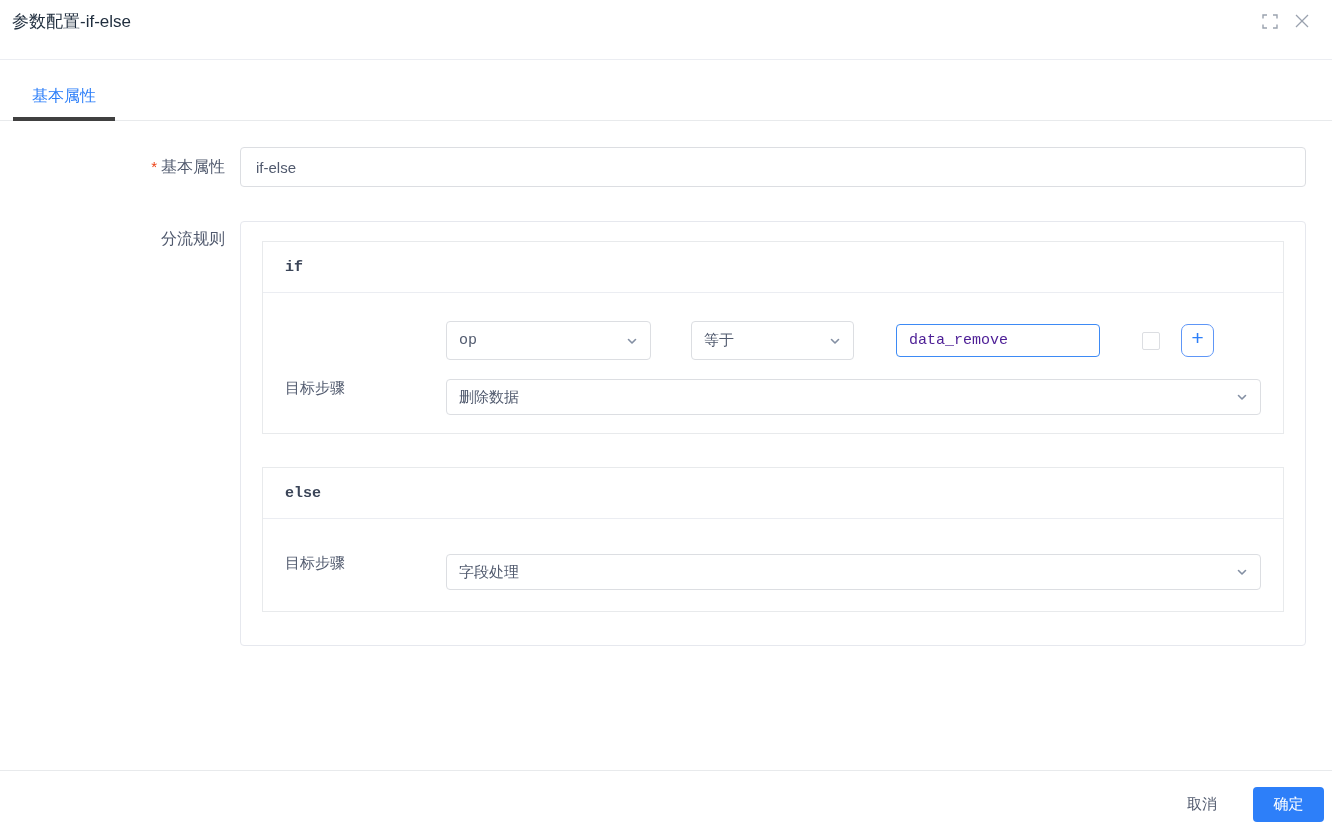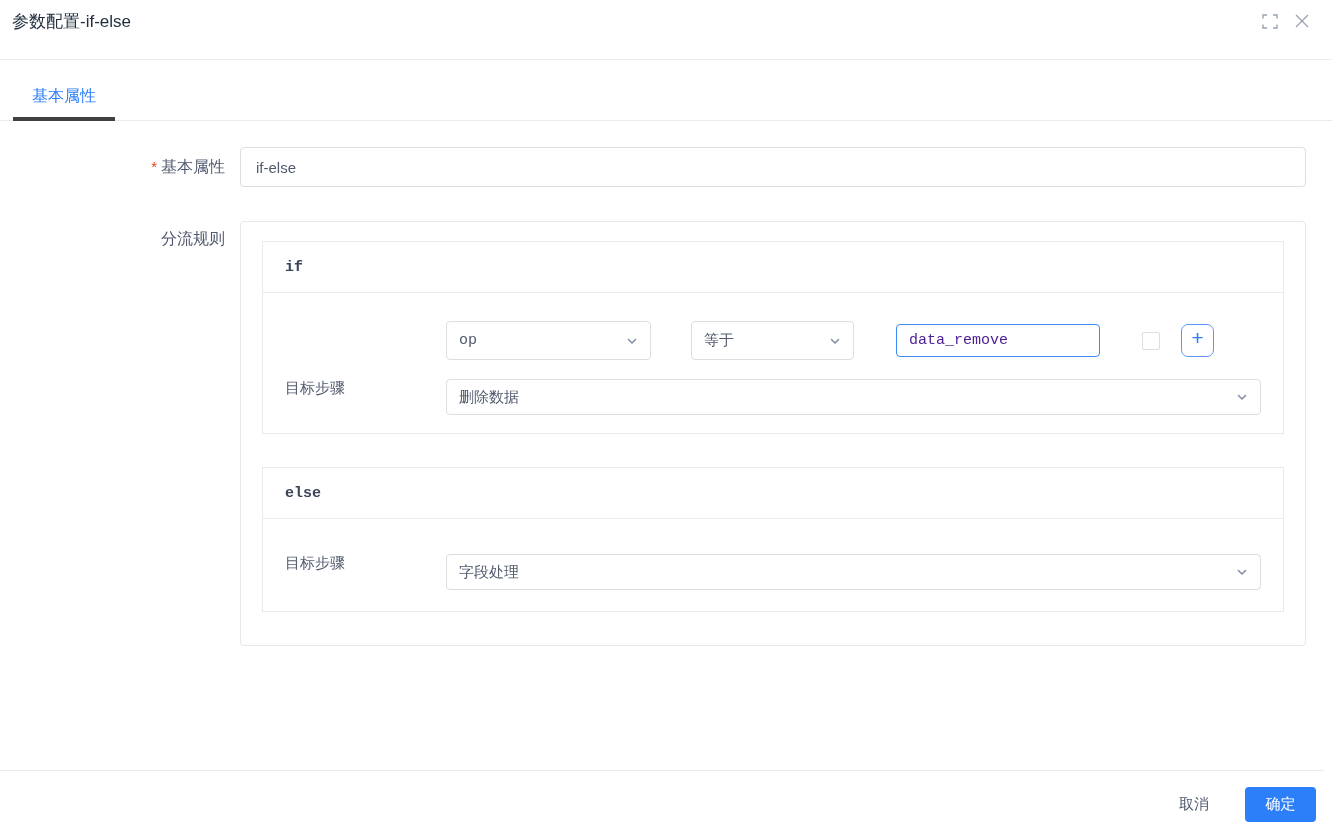--- a/index.html
+++ b/index.html
@@ -63,21 +63,21 @@
   .add-btn { width:33px; height:33px; border:1px solid #5e96f7;
     border-radius:7px; background:#fff; color:#2d7ff9; font-size:21px;
     line-height:1; display:flex; align-items:center; justify-content:center;
     cursor:pointer; padding-bottom:2px; }
 
   .target-row { display:flex; align-items:flex-start; }
   .target-label { width:161px; flex-shrink:0; font-size:15px; color:#515a6e; }
   .target-select { flex:1; height:36px;gap:18px; }
 
   
-  .dlg-footer { position:absolute; left:0; right:8px; bottom:0; height:67px;
+  .dlg-footer { position:absolute; left:0; right:0; bottom:0; height:67px;
     border-top:1px solid #e8eaec; display:flex; align-items:center;
     justify-content:flex-end; padding-right:8px; background:#fff; }
   .btn-cancel { border:none; background:none; font-size:15px; color:#515a6e;
     margin-right:36px; cursor:pointer; font-family:inherit; }
   .btn-confirm { width:71px; height:35px; border:none; border-radius:4px;
     background:#2d7ff9; color:#fff; font-size:15px; cursor:pointer;
     font-family:inherit; }
 </style>
 </head>
 <body>

